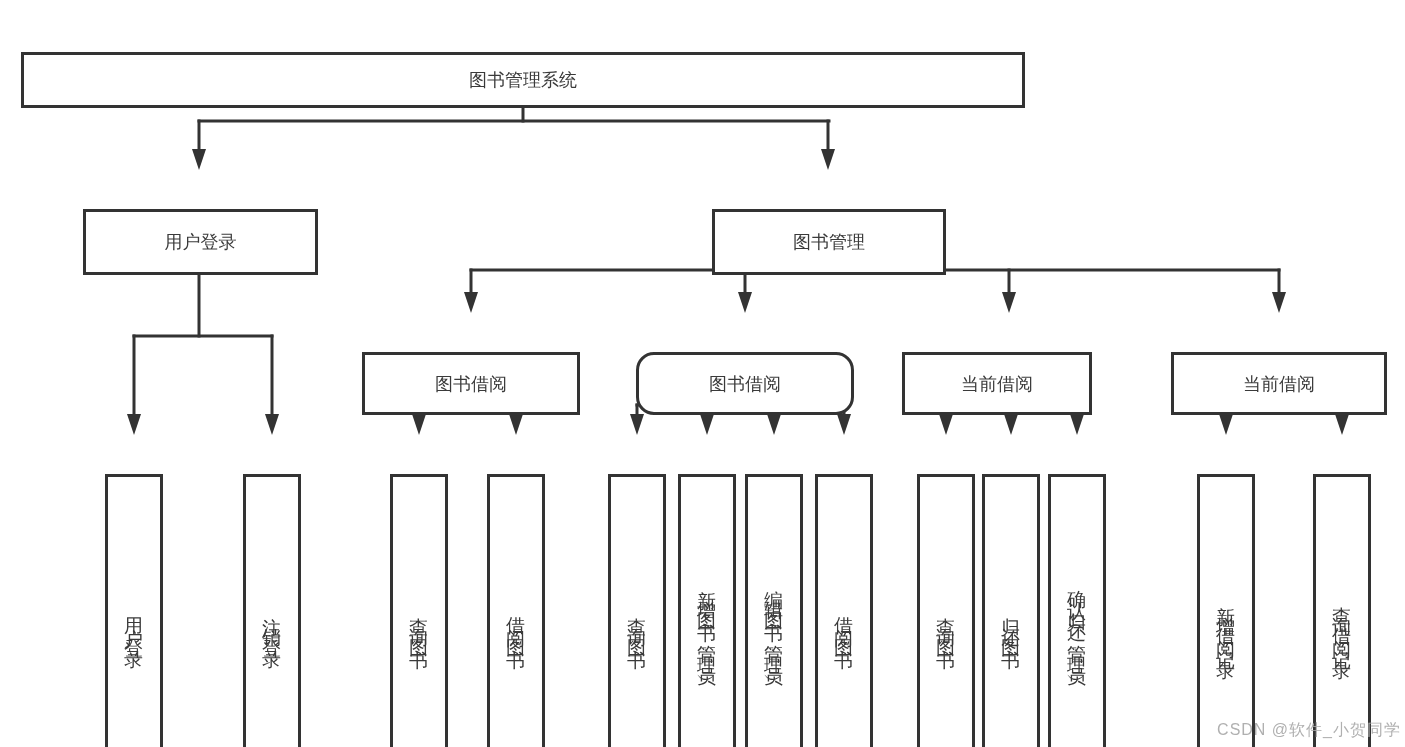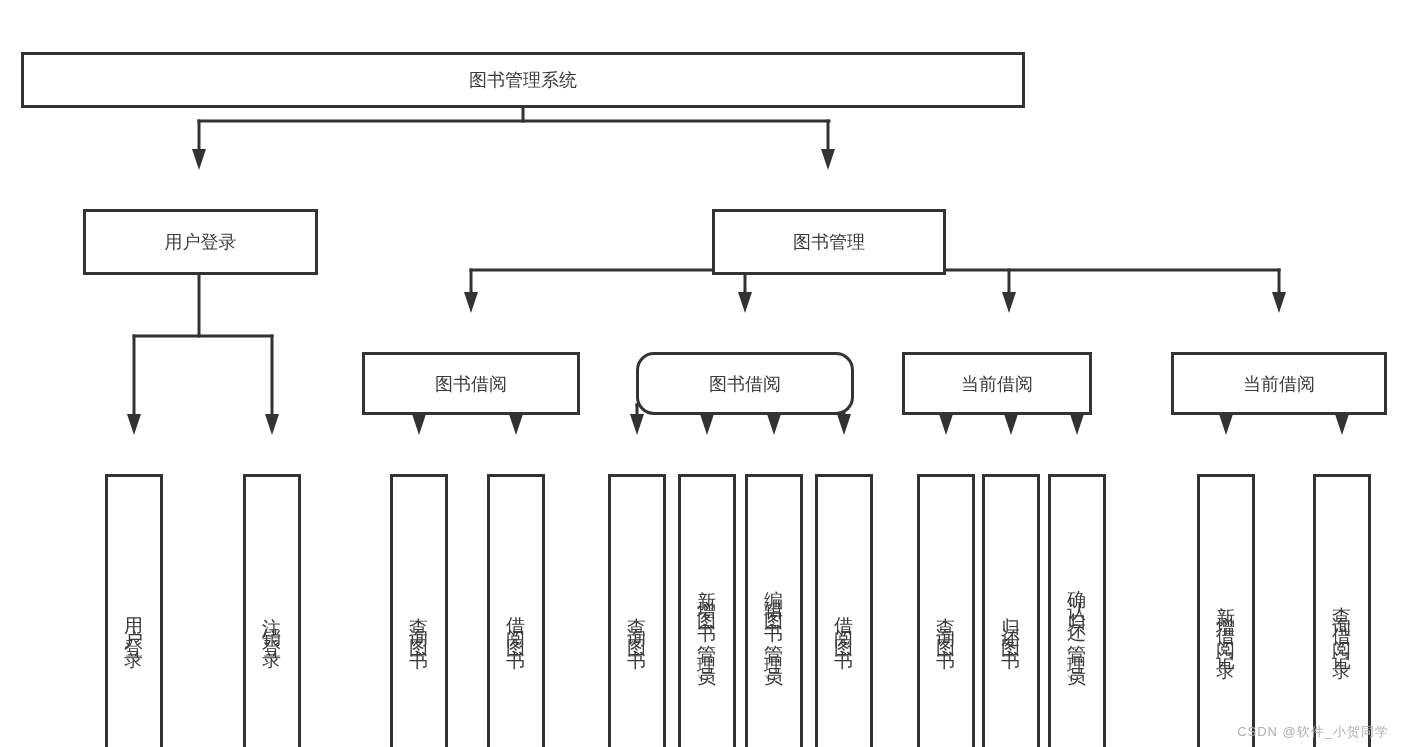--- a/index.html
+++ b/index.html
@@ -43,23 +43,23 @@
   }
   .node.v span{
     writing-mode:vertical-rl;
     text-orientation:mixed;
     font-size:19px;
     letter-spacing:11px;
     white-space:nowrap;
   }
   .watermark{
     position:absolute;
-    right:16px;
+    right:4px;
     bottom:6px;
-    font-size:13px;
+    font-size:16px;
     letter-spacing:1px;
     color:var(--watermark);
     z-index:3;
     white-space:nowrap;
   }
 </style>
 </head>
 <body>
 
 <div class="canvas">

